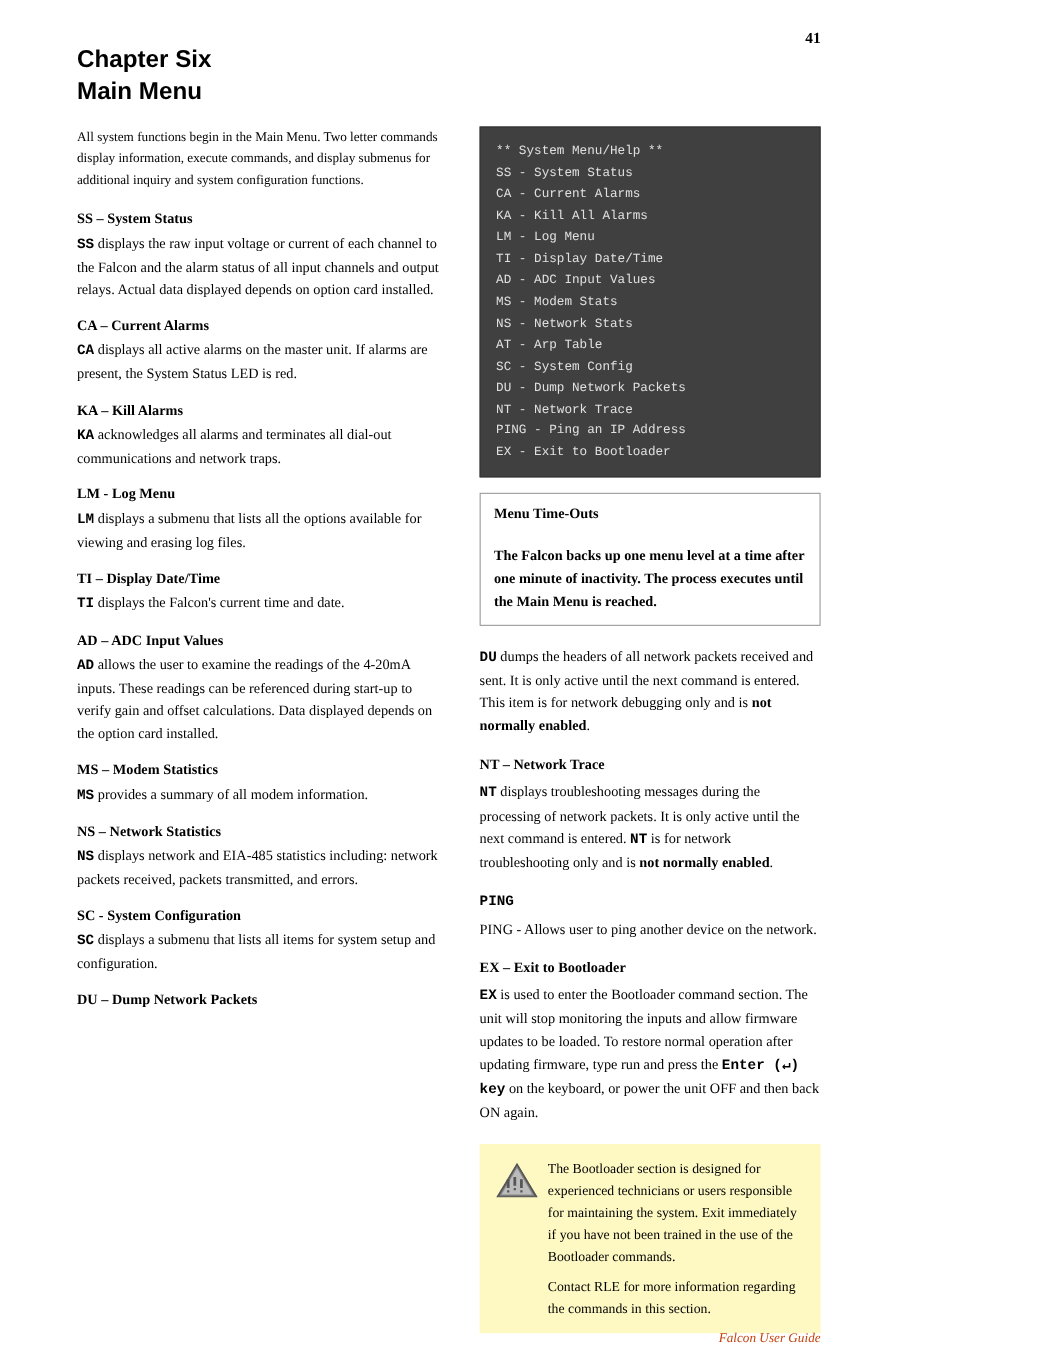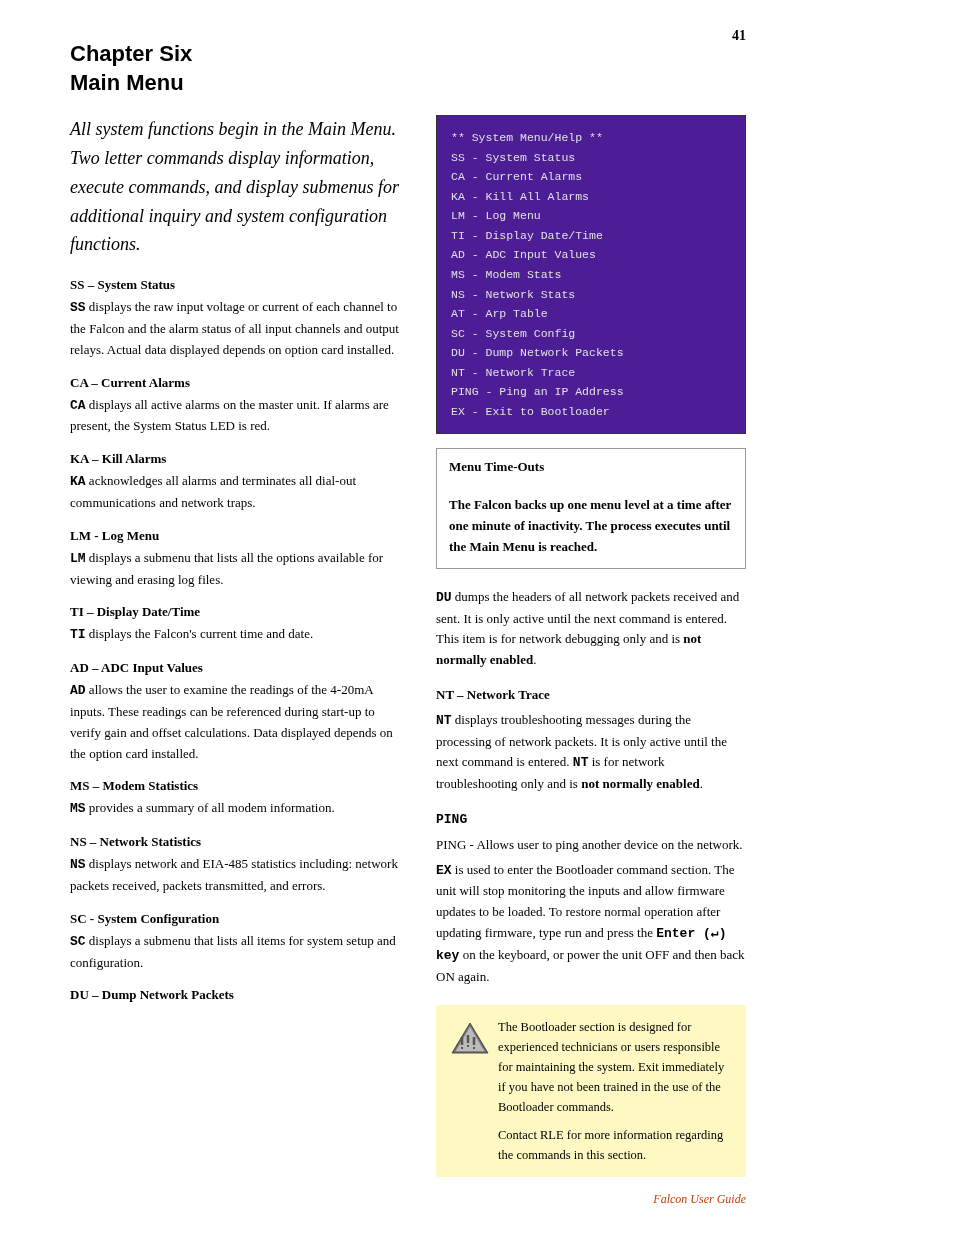--- a/index.html
+++ b/index.html
@@ -48,43 +48,42 @@
       flex-shrink: 0;
     }
     .chapter-title {
       font-size: 22px;
       font-weight: bold;
       font-family: Arial, sans-serif;
       line-height: 1.3;
       margin-bottom: 18px;
     }
     .intro-text {
-      font-size: 18px;
+      font-size: 12px;
       line-height: 1.6;
       margin-bottom: 18px;
-      font-style: italic;
     }
     .section-heading {
       font-size: 13px;
       font-weight: bold;
       margin-top: 14px;
       margin-bottom: 4px;
     }
     .section-body {
       font-size: 13px;
       line-height: 1.6;
       margin-bottom: 2px;
     }
     .section-body .cmd {
       font-weight: bold;
       font-family: 'Courier New', monospace;
     }
     
     .terminal-box {
-      background: #4c1d95;
+      background: #404040;
       color: #e0e0e0;
       font-family: 'Courier New', Courier, monospace;
       font-size: 11.5px;
       padding: 12px 14px;
       line-height: 1.7;
       margin-bottom: 14px;
       border: 1px solid #333;
     }
     .terminal-box .t-line {
       display: block;
@@ -223,20 +222,21 @@
         <div class="mt-title">Menu Time-Outs</div>
         <div class="mt-body">The Falcon backs up one menu level at a time after one minute of inactivity.  The process executes until the Main Menu is reached.</div>
       </div>
 
       <div class="right-main" id="right-sections-container">
           <p class="right-section-body"><span class="cmd">DU</span> dumps the headers of all network packets received and sent.  It is only active until the next command is entered.  This item is for network debugging only and is <span class="bold">not normally enabled</span>.</p>
           <p class="right-section-heading">NT – Network Trace</p>
           <p class="right-section-body"><span class="cmd">NT</span> displays troubleshooting messages during the processing of network packets.  It is only active until the next command is entered.  <span class="cmd">NT</span> is for network troubleshooting only and is <span class="bold">not normally enabled</span>.</p>
           <p class="right-section-heading" style="margin-top: 14px;"><span style="font-family:'Courier New',monospace;">PING</span></p>
           <p class="right-section-body">PING - Allows user to ping another device on the network.</p>
+          <p class="right-section-heading">EX – Exit to Bootloader</p>
           <p class="right-section-body"><span class="cmd">EX</span> is used to enter the Bootloader command section.  The unit will stop monitoring the inputs and allow firmware updates to be loaded.  To restore normal operation after updating firmware, type run and press the <span class="bold" style="font-family:'Courier New',monospace;">Enter (↵)  key</span> on the keyboard, or power the unit OFF and then back ON again.</p>
         </div>
 
       <div class="warning-box">
         <div class="warning-icon">
           <svg viewBox="0 0 40 40" width="40" height="40" xmlns="http://www.w3.org/2000/svg">
 
             <polygon points="20,4 38,34 2,34" fill="#555" stroke="#555" stroke-width="1"></polygon>
             <polygon points="20,6 36,33 4,33" fill="#888" stroke="none"></polygon>
             <polygon points="20,8 34,32 6,32" fill="#bbb" stroke="none"></polygon>

